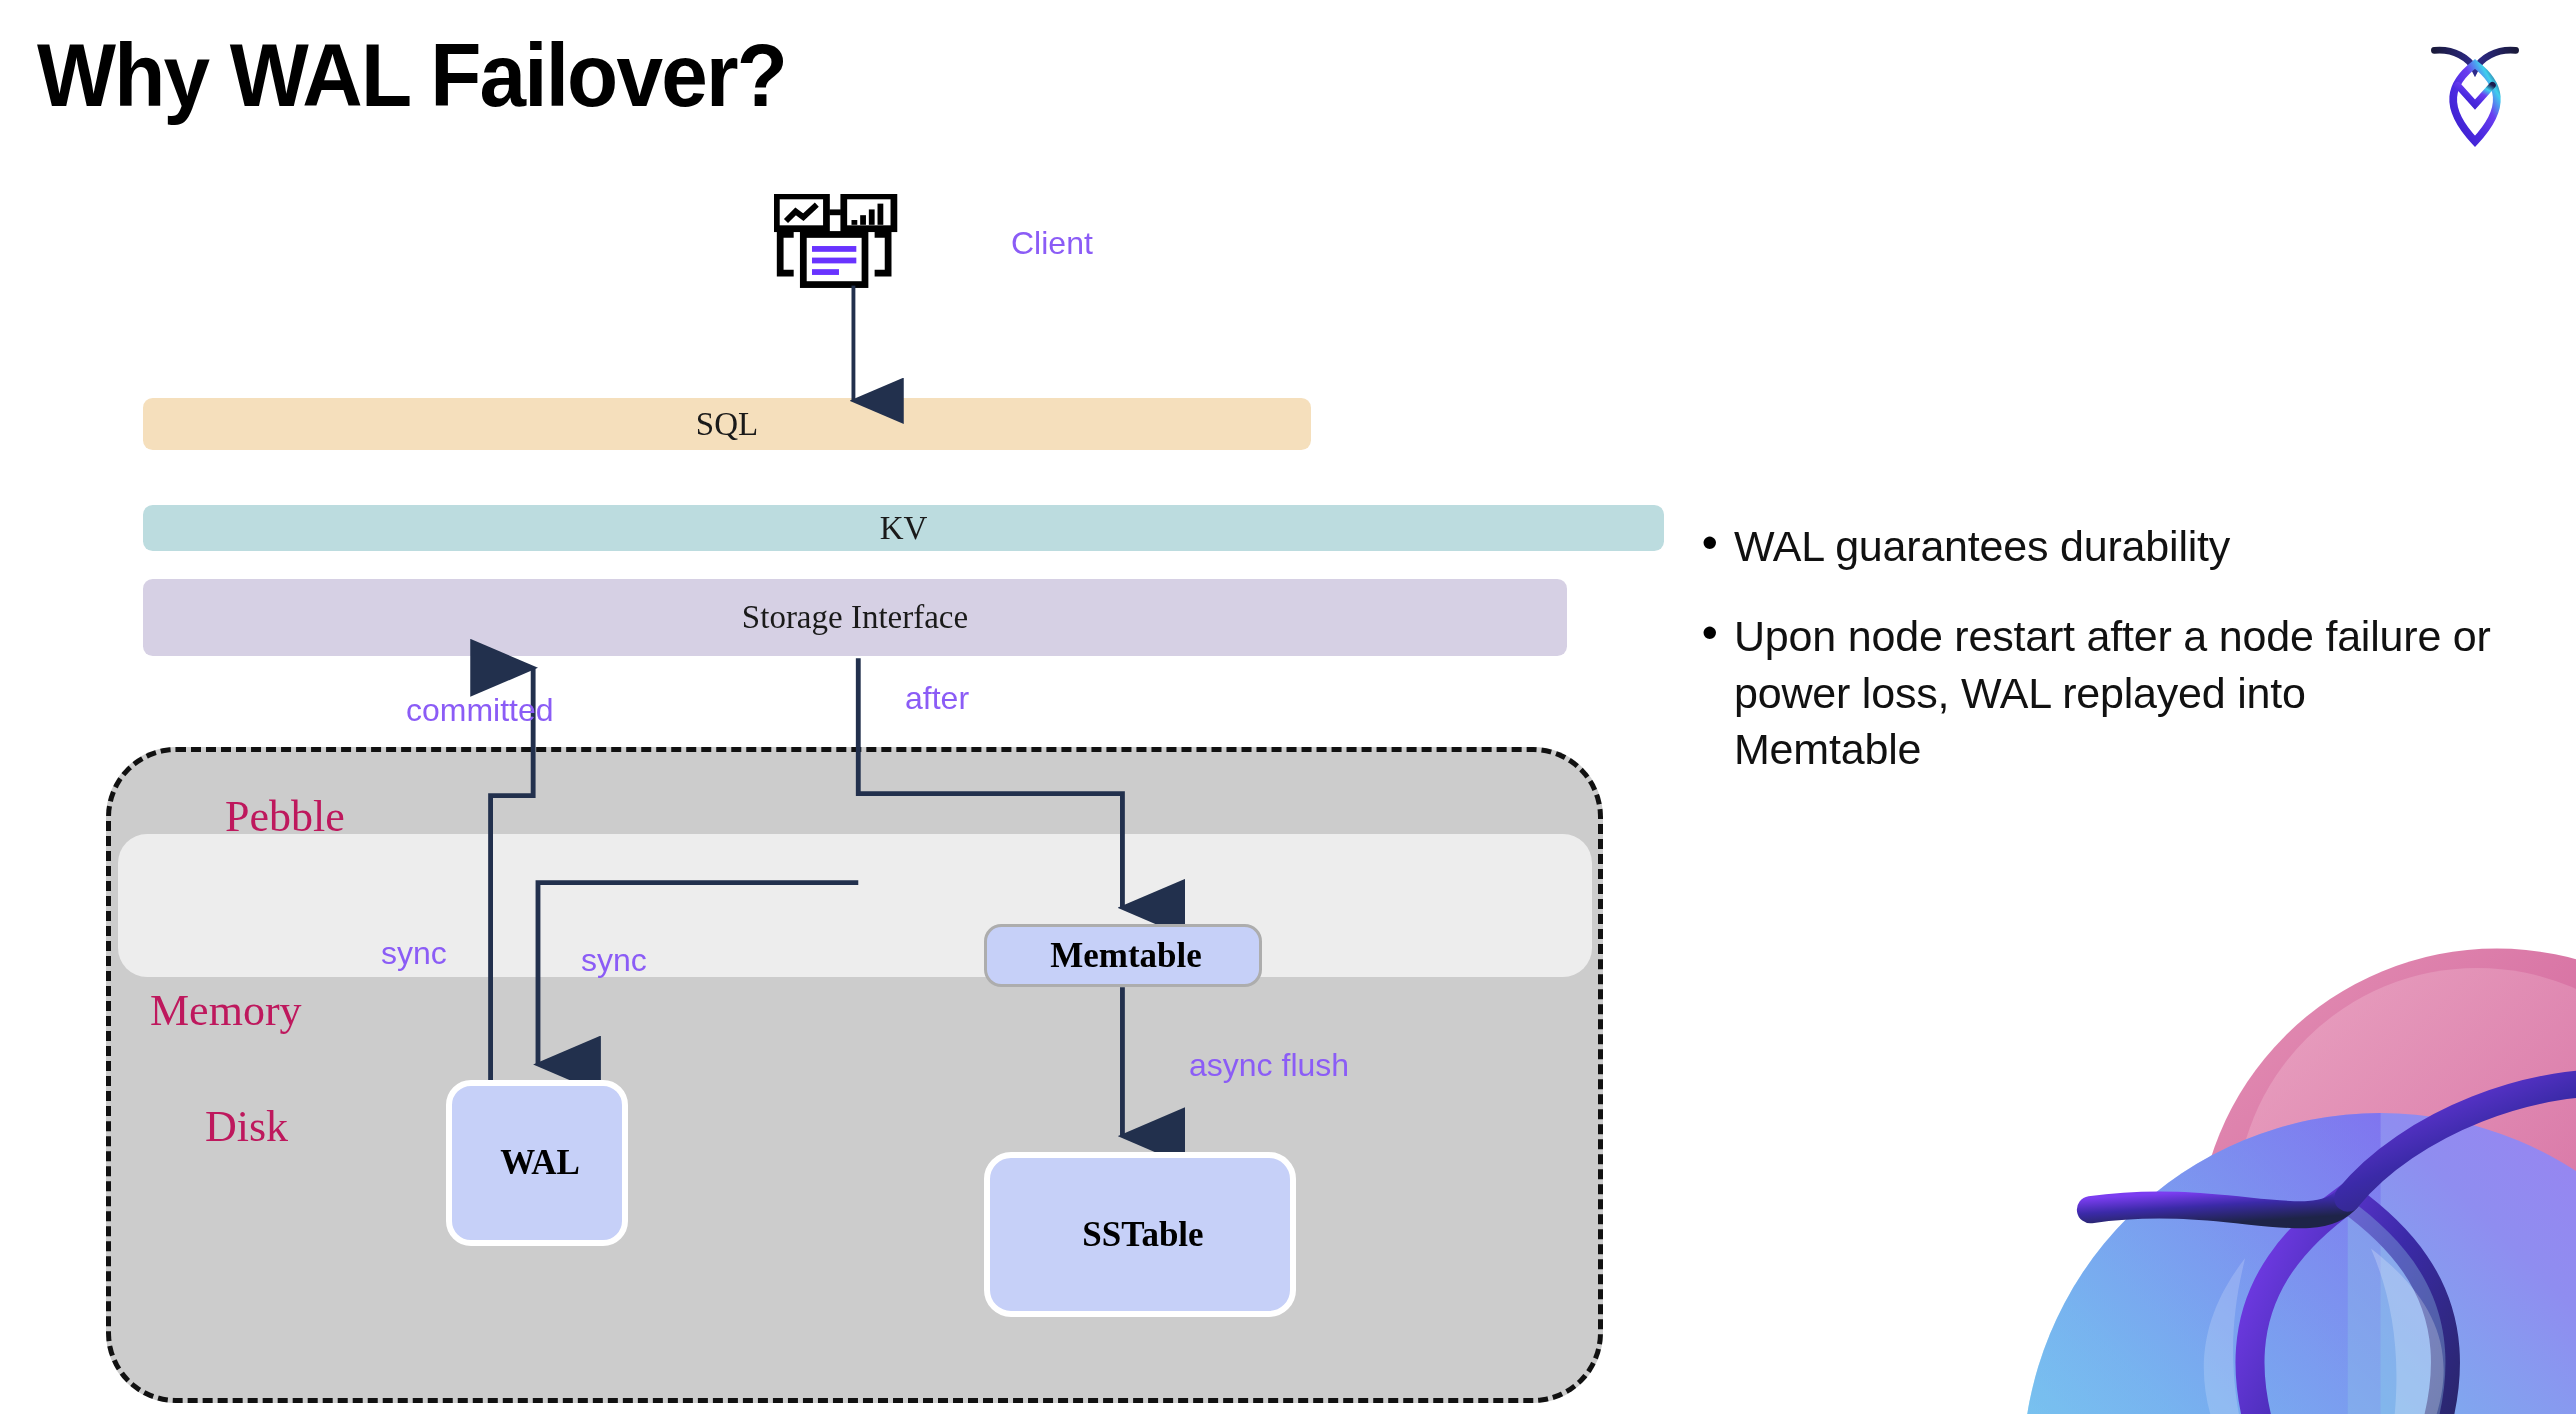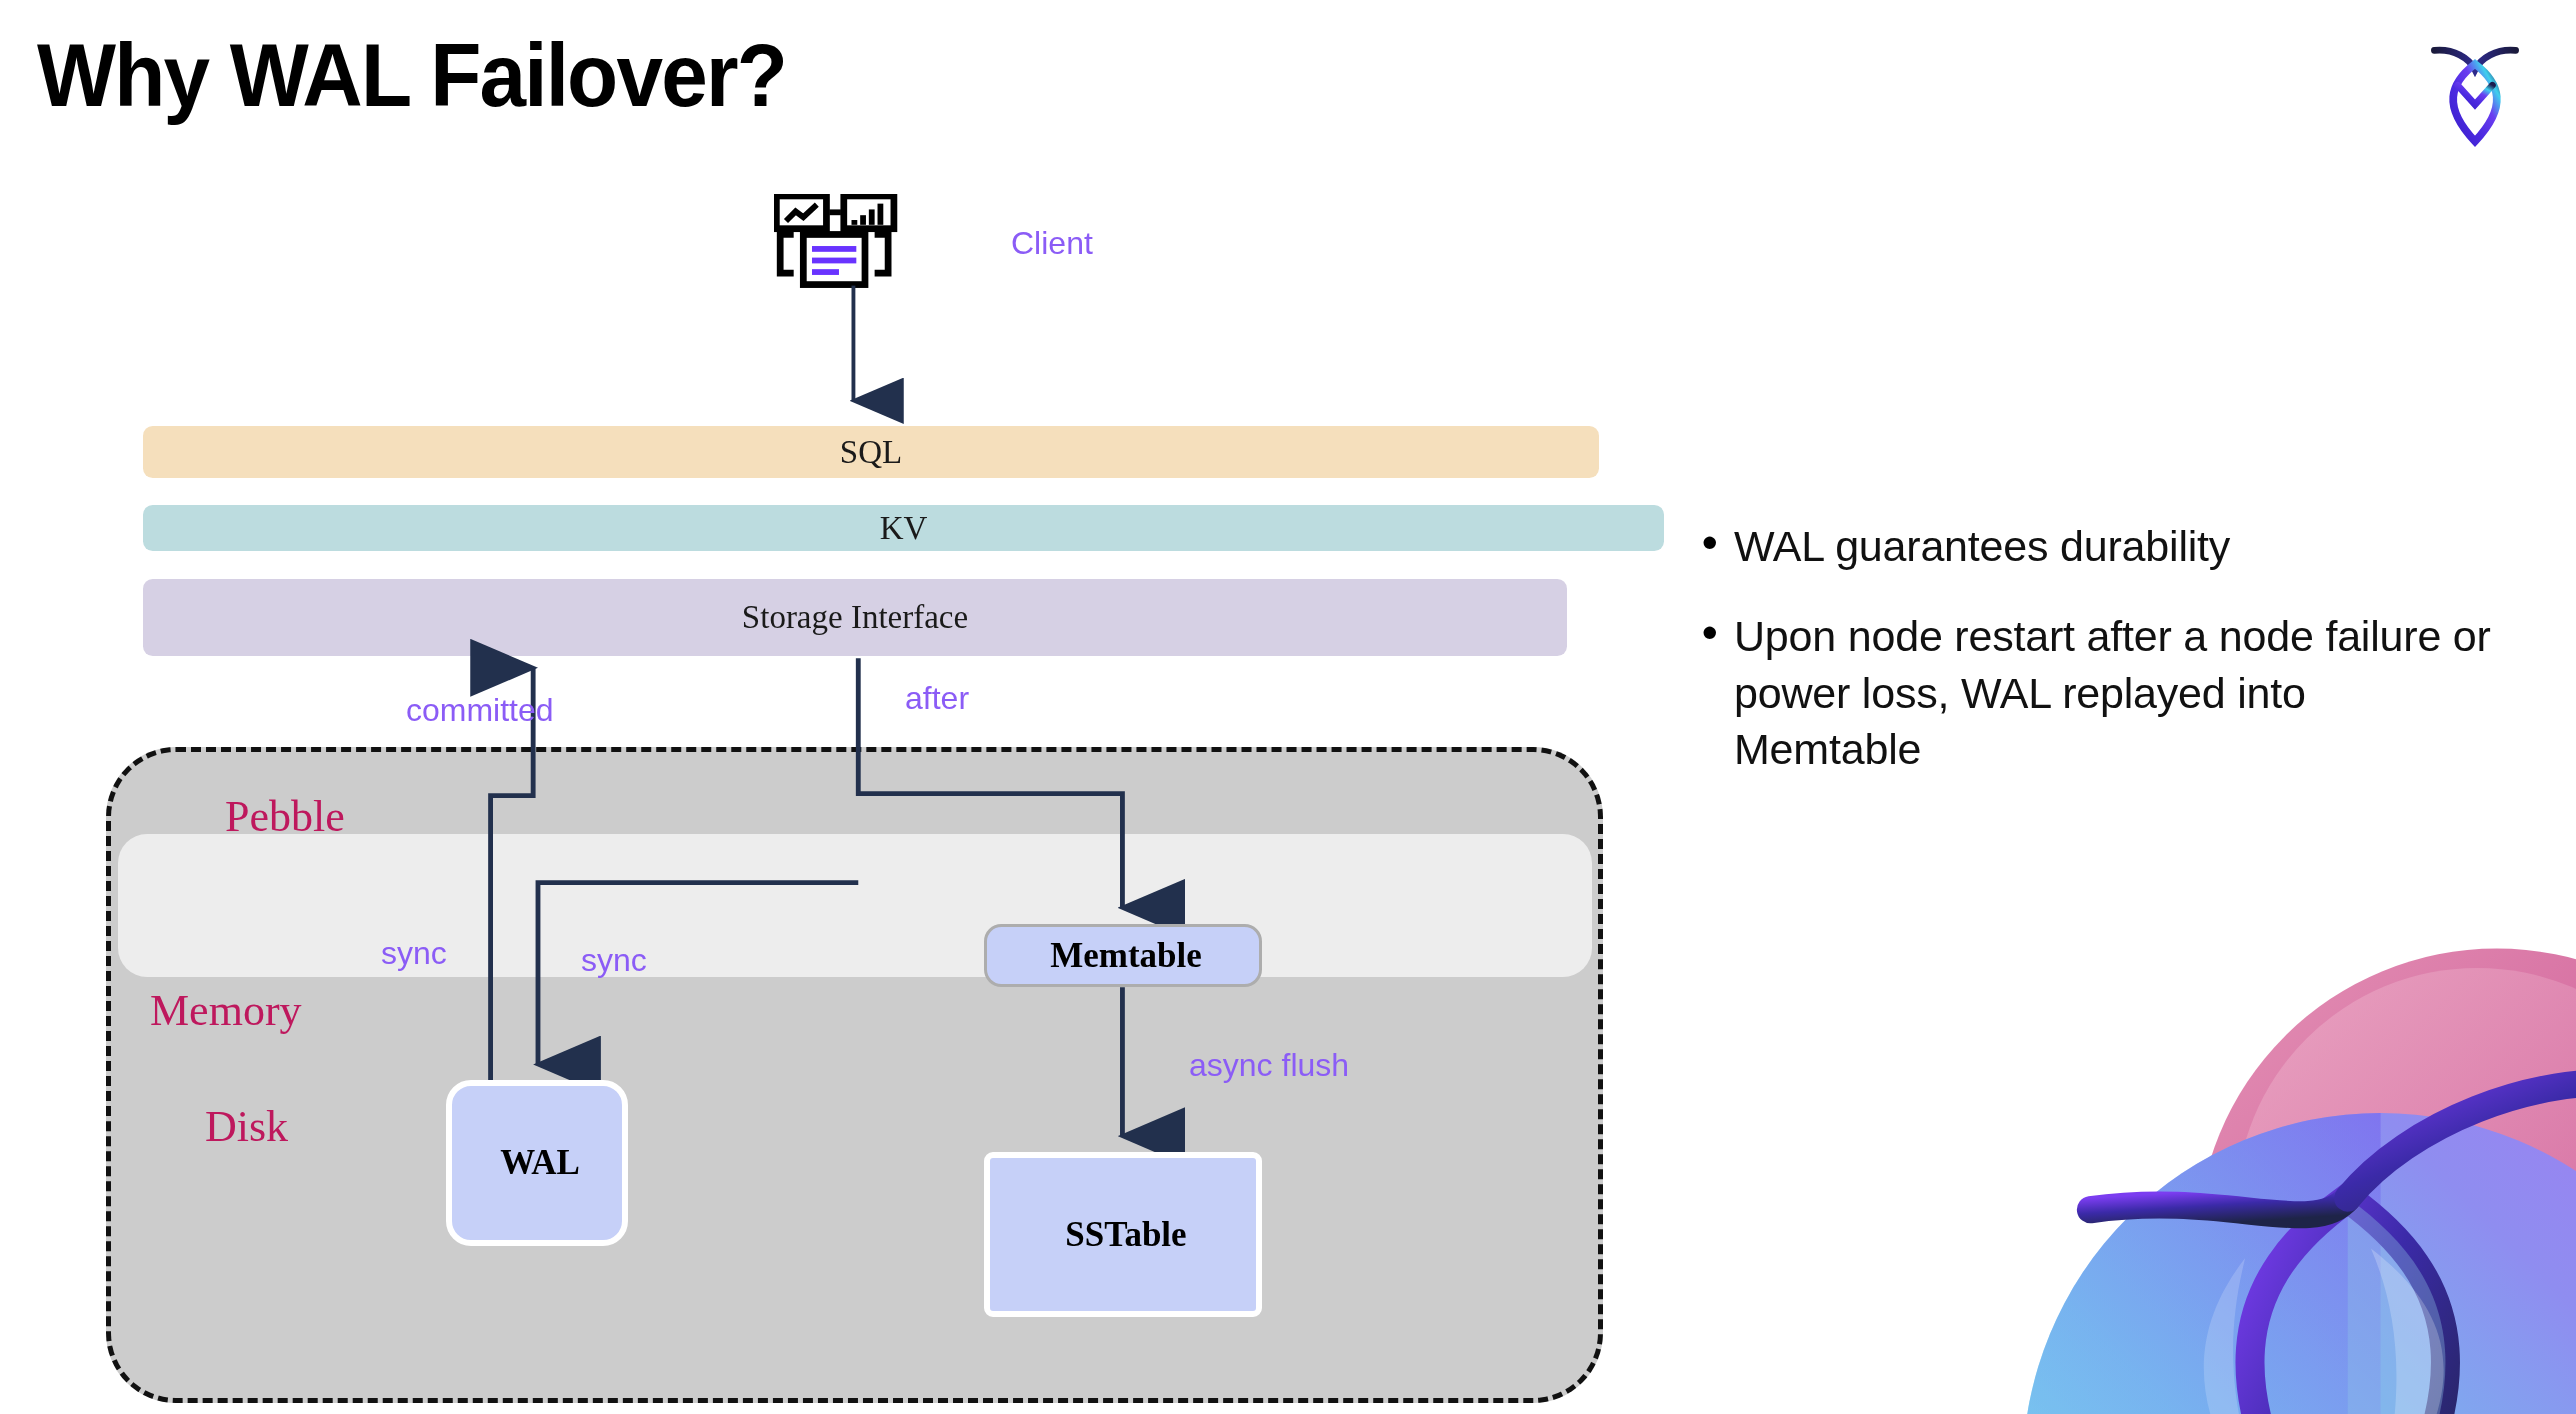--- a/index.html
+++ b/index.html
@@ -32,21 +32,21 @@
 
   
   .layer-bar{
     position:absolute;
     border-radius:9.7px;
     display:flex;align-items:center;justify-content:center;
     font-family:"Liberation Serif",serif;
     font-size:33px;
     color:#1a1a1a;
   }
-  #bar-sql{left:143px;top:426px;width:1456px;height:52px;background:#f5dfbc;}
+  #bar-sql{left:143px;top:398px;width:1168px;height:52px;background:#f5dfbc;}
   #bar-kv{left:143px;top:505px;width:1521px;height:46px;background:#bcdcdf;}
   #bar-storage{left:143px;top:579px;width:1424px;height:77px;background:#d6d0e4;}
 
   
   #pebble-container{
     position:absolute;left:106px;top:747px;width:1497px;height:656px;
     background:#cccccc;
     border:5.8px dashed #111111;
     border-radius:70px;
     box-sizing:border-box;
@@ -78,22 +78,22 @@
     font-weight:bold;
     font-size:35px;
     color:#000000;
     box-sizing:border-box;
     padding-left:6px;
   }
   #node-memtable{left:984px;top:924px;width:278px;height:63px;
                  border:3.9px solid #adadad;}
   #node-wal{left:446px;top:1080px;width:182px;height:166px;
             border:6.8px solid #ffffff;border-radius:25px;}
-  #node-sstable{left:984px;top:1152px;width:278px;height:165px;
-                border:6.8px solid #ffffff;border-radius:9px;}
+  #node-sstable{left:984px;top:1152px;width:312px;height:165px;
+                border:6.8px solid #ffffff;border-radius:27px;}
 
   
   .edge-label{
     position:absolute;
     font-family:"Liberation Sans",sans-serif;
     font-size:32px;
     color:#8b5cf6;
     white-space:nowrap;
   }
   #label-committed{left:406px;top:692px;}

